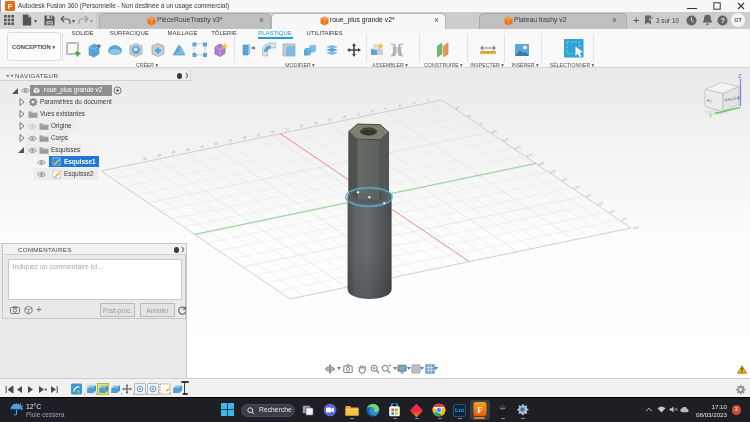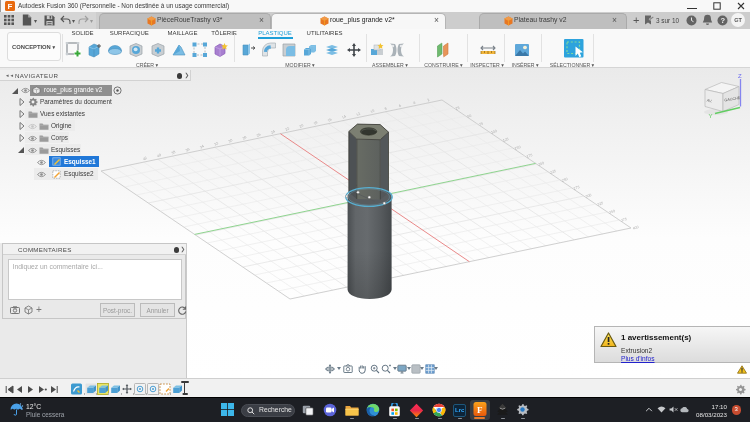--- a/index.html
+++ b/index.html
@@ -516,36 +516,20 @@
           <path d="M1,3 L4.5,1 8,3 8,7 4.5,9 1,7z" fill="none" stroke="#777" stroke-width="0.9"></path>
           <path d="M1,3 l3.5,1.8 L8,3 M4.5,4.8 v4.2" fill="none" stroke="#777" stroke-width="0.8"></path>
         </svg>
 <div class="abs" style="left:33px;top:60px;font-size:10px;color:#777">+</div>
 <div class="cmbtn" style="left:97px;width:35px">Post-proc.</div>
 <div class="cmbtn" style="left:137px;width:35px">Annuler</div>
 <svg class="abs" style="left:174px;top:61px" width="10" height="10" viewBox="0 0 10 10">
           <path d="M8.5,4 A3.6,3.6 0 1 0 8.8,6.5 M8.5,1.5 v2.7 h-2.7" fill="none" stroke="#666" stroke-width="1.1"></path>
         </svg>
 </div>
-    <div class="warnbox">
-<svg class="abs" style="left:5px;top:5px" width="17" height="16" viewBox="0 0 17 16">
-<defs>
-            <linearGradient id="wt" x1="0" y1="0" x2="0" y2="1">
-              <stop offset="0" stop-color="#ffe95e"></stop>
-              <stop offset="1" stop-color="#efb21b"></stop>
-            </linearGradient>
-          </defs>
-<path d="M8.5,1 L16,14.5 H1z" fill="url(#wt)" stroke="#6a5a10" stroke-width="1.2" stroke-linejoin="round"></path>
-<rect x="7.7" y="5" width="1.7" height="5" fill="#222"></rect>
-          <rect x="7.7" y="11" width="1.7" height="1.7" fill="#222"></rect>
-        </svg>
-<div class="abs" style="left:26px;top:6px;font-size:8px;font-weight:bold;color:#111">1 avertissement(s)</div>
-<div class="abs" style="left:26px;top:19.5px;font-size:6.6px;color:#333">Extrusion2</div>
-<div class="abs" style="left:26px;top:28px;font-size:6.6px;color:#2222cc;text-decoration:underline">Plus d'infos</div>
-</div>
     <svg class="abs" style="left:325px;top:296px" width="10" height="10" viewBox="0 0 10 10">
         <ellipse cx="5" cy="5" rx="4.2" ry="2" fill="none" stroke="#5f707e" stroke-width="0.9"></ellipse>
         <path d="M5,0.5 v9 M0.5,5 h9" stroke="#5f707e" stroke-width="0.9"></path>
         <path d="M5,0.5 l-1.2,1.5 h2.4z M5,9.5 l-1.2,-1.5 h2.4z" fill="#5f707e"></path>
       </svg>
       <div class="abs" style="left:336.5px;top:298.5px;width:0;height:0;border-left:2.3px solid transparent;border-right:2.3px solid transparent;border-top:3.2px solid #6a7a88"></div>
       <svg class="abs" style="left:342.5px;top:296px" width="10" height="10" viewBox="0 0 10 10">
         <rect x="0.8" y="2" width="8.4" height="6.5" rx="0.5" fill="none" stroke="#5f707e" stroke-width="0.9"></rect>
         <circle cx="5" cy="5.2" r="1.8" fill="none" stroke="#5f707e" stroke-width="0.8"></circle>
         <path d="M3,2 l1,-1.2 h2 l1,1.2" fill="none" stroke="#5f707e" stroke-width="0.8"></path>

